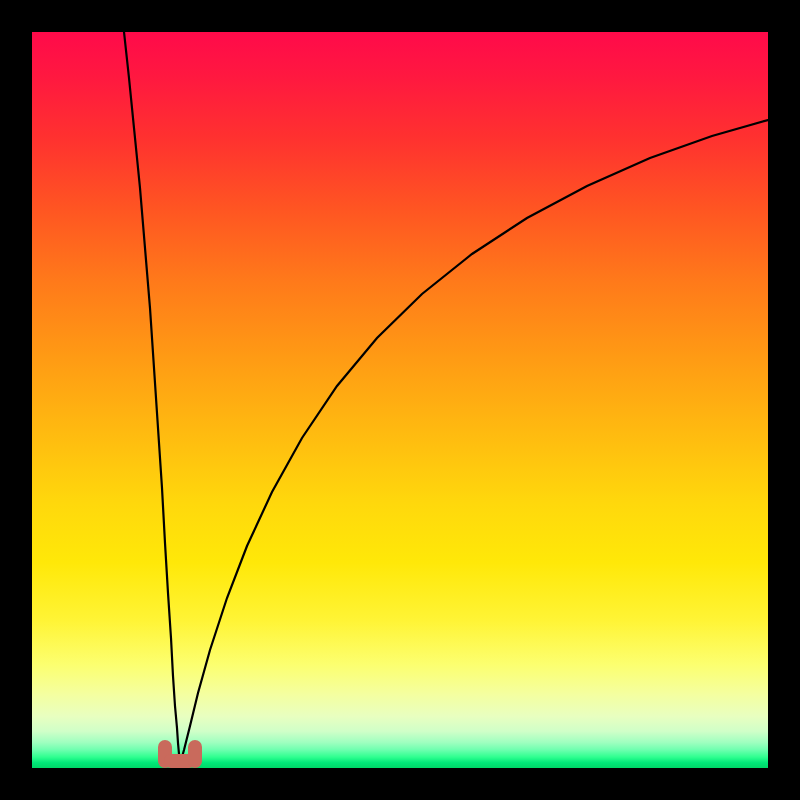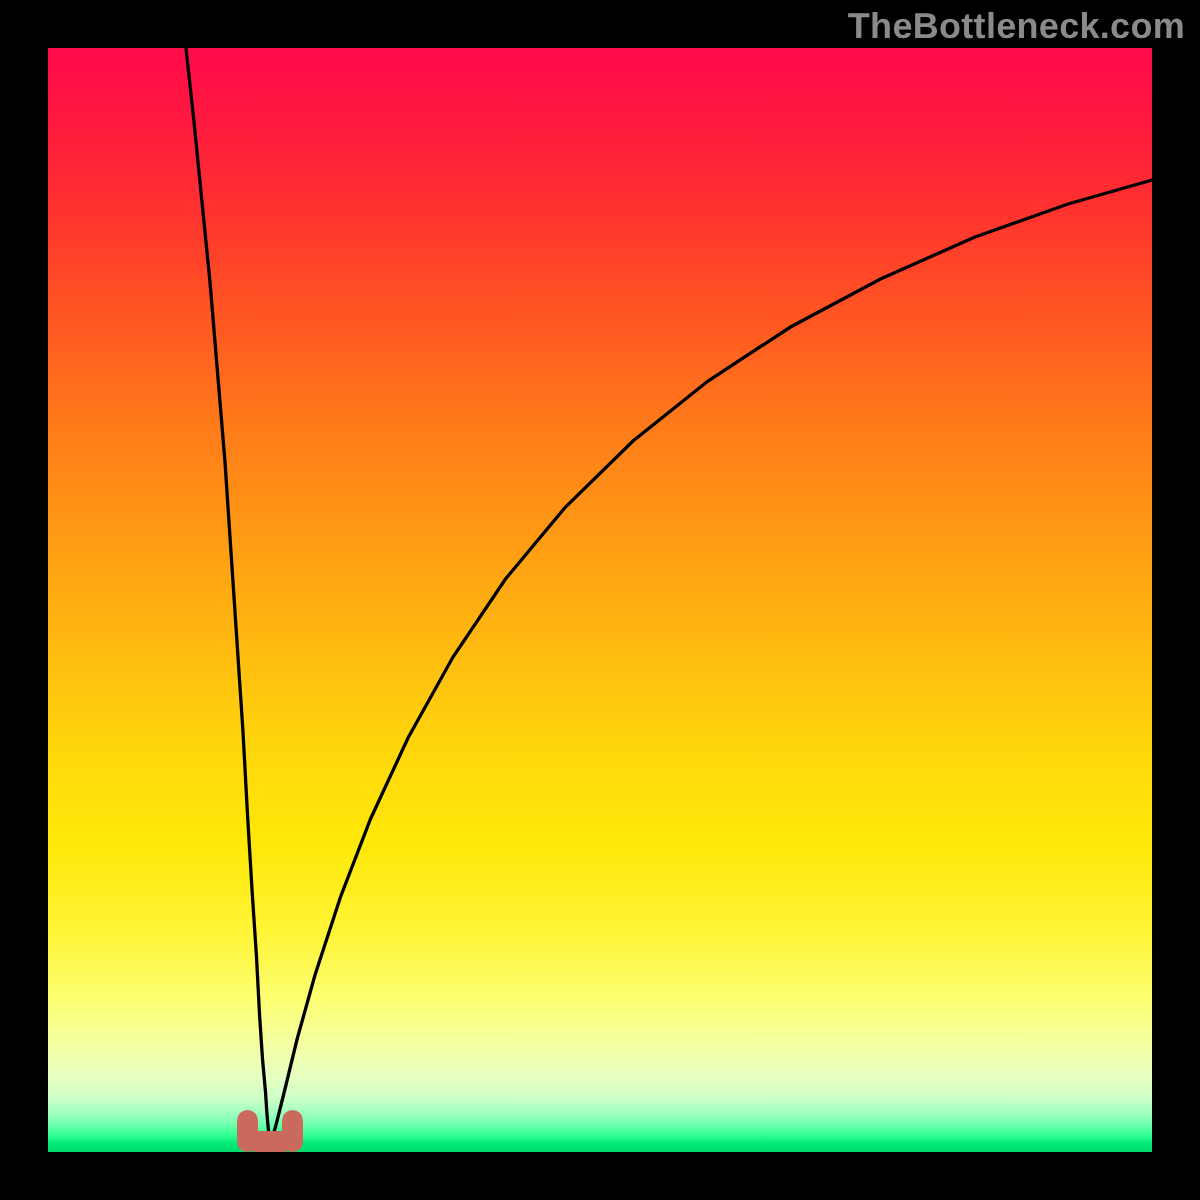--- a/index.html
+++ b/index.html
@@ -93,14 +93,13 @@
       <path d="M148.0 732.0 L152.0 718.0 L158.0 694.0 L166.0 661.0 L178.0 618.0 L195.0 566.0 L215.0 514.0 L240.0 460.0 L270.0 406.0 L305.0 354.0 L345.0 306.0 L390.0 262.0 L440.0 222.0 L495.0 186.0 L555.0 154.0 L618.0 126.0 L680.0 104.0 L736.0 88.0" fill="none" stroke="#000" stroke-width="2.2" stroke-linecap="round" id="path-right"></path>
     </svg>
 
     <div class="dip-marker">
       <div class="seg" style="left:0; bottom:0; width:14px; height:28px;"></div>
       <div class="seg" style="left:6px; bottom:0; width:32px; height:14px;"></div>
       <div class="seg" style="right:0; bottom:0; width:14px; height:28px;"></div>
     </div>
   </div>
 
-  <div class="watermark">TheBottleneck.com</div>
 </div>
 
 </body></html>

